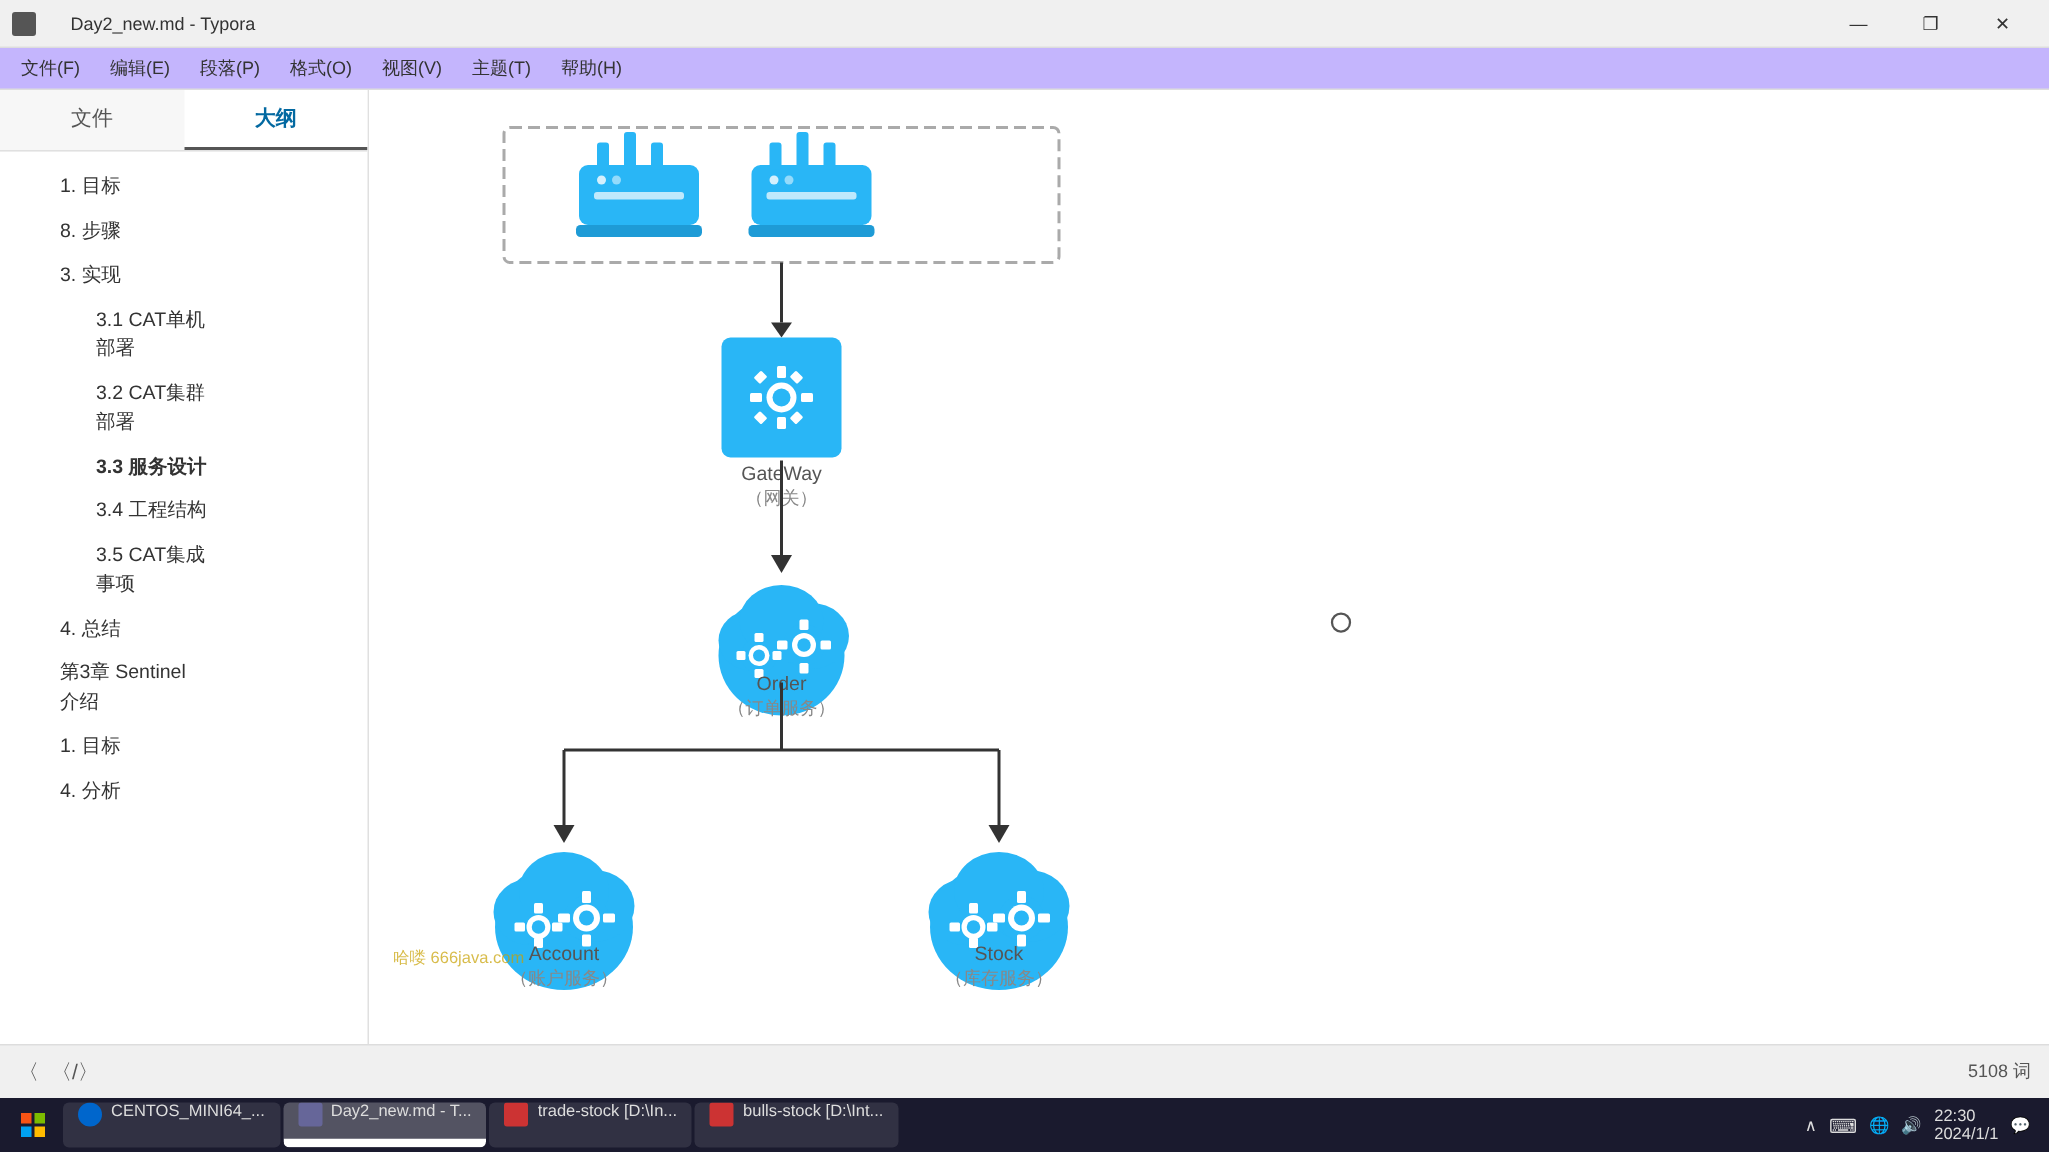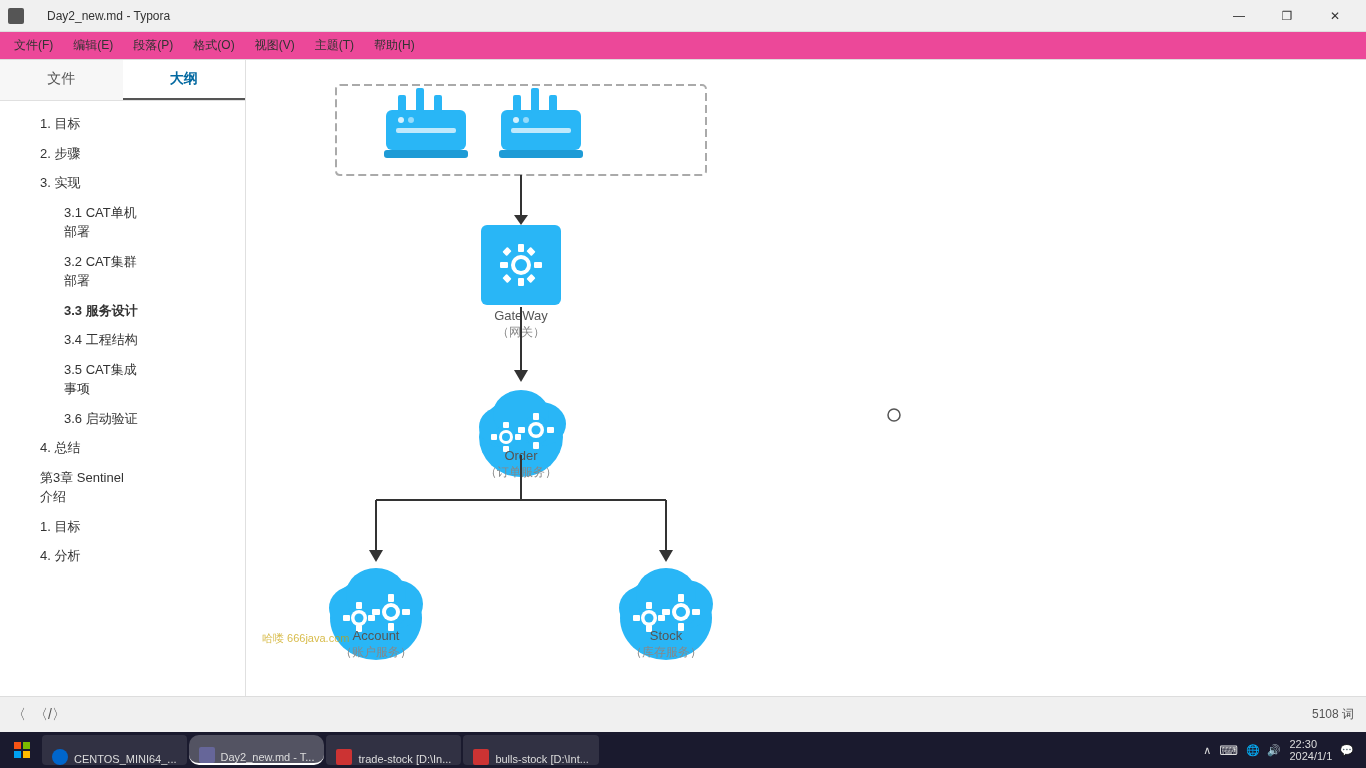--- a/index.html
+++ b/index.html
@@ -38,21 +38,21 @@
       font-size: 12px;
       cursor: pointer;
       background: transparent;
       border: none;
       color: #333;
     }
 
     
     .menu-bar {
       height: 28px;
-      background: #ec4899;
+      background: #c4b5fd;
       display: flex;
       align-items: center;
       padding: 0 4px;
       border-bottom: 1px solid #ddd;
       font-size: 12px;
       color: #333;
     }
     .menu-item {
       padding: 2px 10px;
       cursor: pointer;
@@ -166,31 +166,31 @@
       display: flex; align-items: center; justify-content: center;
       cursor: pointer;
     }
     .taskbar-start svg { width: 18px; height: 18px; }
     .taskbar-items {
       display: flex; gap: 2px; align-items: center; flex: 1;
     }
     .taskbar-item {
       height: 30px;
       padding: 0 10px;
-      display: flex; align-items: flex-end; gap: 6px;
+      display: flex; align-items: flex-start; gap: 6px;
       background: rgba(255,255,255,0.1);
       border-radius: 4px;
       cursor: pointer;
       font-size: 11px;
       color: #ddd;
       max-width: 160px;
       overflow: hidden;
       white-space: nowrap;
     }
-    .taskbar-item.active { background: rgba(255,255,255,0.25); border-bottom: 2px solid #ffffff; border-radius: 10px; }
+    .taskbar-item.active { background: rgba(255,255,255,0.25); border-bottom: 6px solid #ffffff; }
     .taskbar-icon {
       width: 16px; height: 16px;
       border-radius: 2px;
       flex-shrink: 0;
     }
     .taskbar-right {
       display: flex; align-items: center; gap: 8px;
       padding: 0 8px;
       font-size: 11px;
       color: #ddd;
@@ -233,28 +233,27 @@
 
 <div class="main-layout">
 
   <div class="sidebar">
     <div class="sidebar-tabs">
       <div class="sidebar-tab">文件</div>
       <div class="sidebar-tab active">大纲</div>
     </div>
     <div class="sidebar-content">
       <div class="outline-item" style="padding-left:16px">1. 目标</div>
-      <div class="outline-item" style="padding-left:16px">2. 步骤</div>
+      <div class="outline-item" style="padding-left:16px">8. 步骤</div>
       <div class="outline-item" style="padding-left:16px">3. 实现</div>
       <div class="outline-item indent2">3.1 CAT单机<br>部署</div>
       <div class="outline-item indent2">3.2 CAT集群<br>部署</div>
       <div class="outline-item indent2 bold">3.3 服务设计</div>
       <div class="outline-item indent2">3.4 工程结构</div>
       <div class="outline-item indent2">3.5 CAT集成<br>事项</div>
-      <div class="outline-item indent2">3.6 启动验证</div>
       <div class="outline-item" style="padding-left:16px">4. 总结</div>
       <div class="outline-item" style="padding-left:16px">第3章 Sentinel<br>介绍</div>
       <div class="outline-item" style="padding-left:16px">1. 目标</div>
       <div class="outline-item" style="padding-left:16px">4. 分析</div>
     </div>
   </div>
 
   <div class="content">
     <div class="diagram-area">
 

